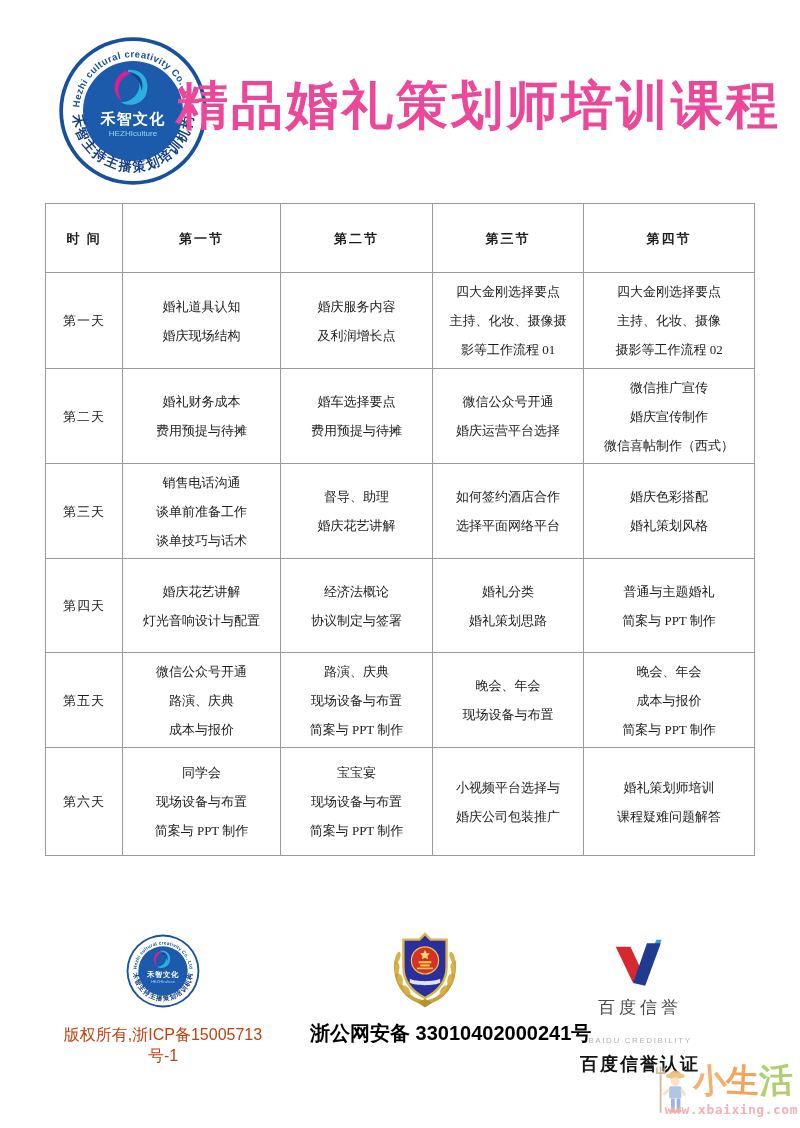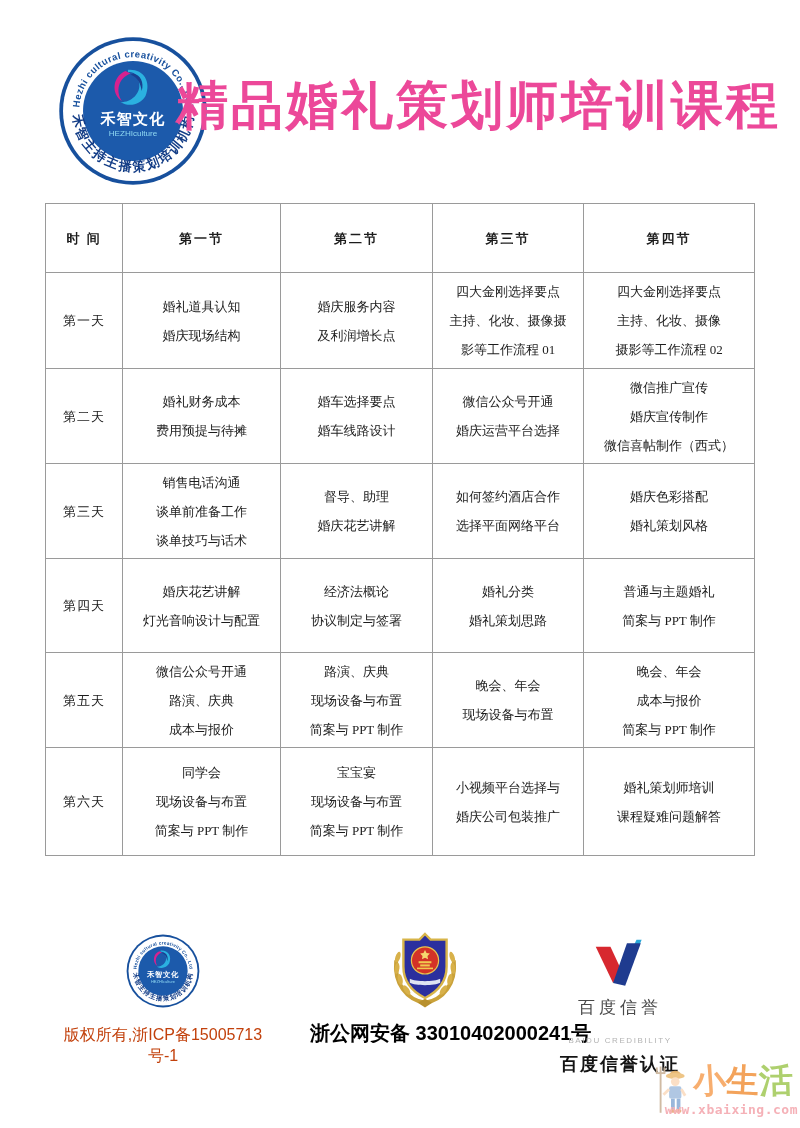--- a/index.html
+++ b/index.html
@@ -43,21 +43,21 @@
   tr.r0{height:96px;} tr.r1{height:95px;} tr.r2{height:95px;}
   tr.r3{height:94px;} tr.r4{height:95px;} tr.r5{height:108px;}
   td.day{letter-spacing:1px;font-family:Liberation Serif, serif;}
   
   .footer-left{position:absolute;left:56px;top:934px;width:214px;text-align:center;}
   .footer-left .hezhi-badge{width:74px;height:74px;}
   .copyright{margin-top:13px;font-size:16px;color:#c2410c;font-family:Liberation Sans, sans-serif;letter-spacing:0;}
   .footer-center{position:absolute;left:310px;top:930px;width:230px;text-align:center;}
   .police-badge{width:80px;height:80px;}
   .police-text{margin-top:6px;font-size:20px;font-weight:700;color:#000;font-family:"Liberation Sans","DejaVu Sans",sans-serif;white-space:nowrap;}
-  .footer-right{position:absolute;left:540px;top:938px;width:160px;text-align:center;font-family:"Liberation Sans","DejaVu Sans",sans-serif;}
+  .footer-right{position:absolute;left:560px;top:938px;width:160px;text-align:center;font-family:"Liberation Sans","DejaVu Sans",sans-serif;}
   .baidu-v{width:56px;height:52px;}
   .baidu-cn{font-size:17px;color:#4a4a4a;letter-spacing:4px;margin-top:2px;}
   .baidu-en{font-size:8px;color:#b3b3b3;letter-spacing:1.6px;margin-top:17px;}
   .baidu-cert{font-size:18px;font-weight:700;color:#141414;letter-spacing:2px;margin-top:7px;}
   
   .watermark{position:absolute;left:650px;top:1060px;width:148px;height:64px;opacity:.9;}
   .wm-figure{position:absolute;left:4px;top:4px;width:34px;height:56px;}
   .wm-text{position:absolute;left:40px;top:2px;width:106px;text-align:center;
     font-family:"DejaVu Sans","Liberation Sans",sans-serif;font-weight:700;line-height:36px;}
   .wm-text .c1{color:#f7a660;font-size:33px;display:inline-block;transform:rotate(-4deg);}
@@ -120,21 +120,21 @@
 影等工作流程 01</td>
         <td>四大金刚选择要点
 主持、化妆、摄像
 摄影等工作流程 02</td>
       </tr>
       <tr class="r1">
         <td class="day">第二天</td>
         <td>婚礼财务成本
 费用预提与待摊</td>
         <td>婚车选择要点
-婚车线路设计</td>
+费用预提与待摊</td>
         <td>微信公众号开通
 婚庆运营平台选择</td>
         <td>微信推广宣传
 婚庆宣传制作
 微信喜帖制作（西式）</td>
       </tr>
       <tr class="r2">
         <td class="day">第三天</td>
         <td>销售电话沟通
 谈单前准备工作

